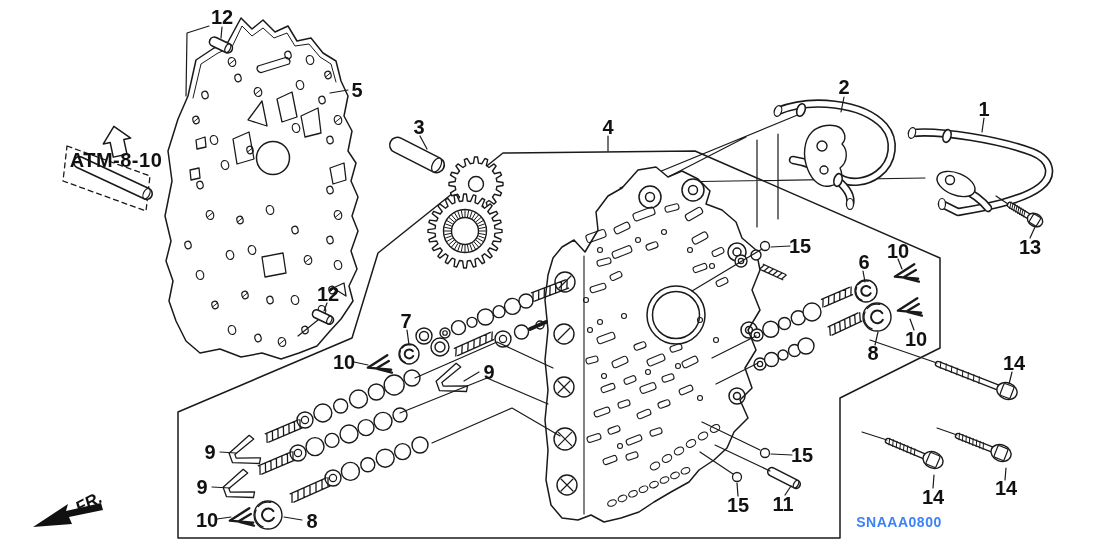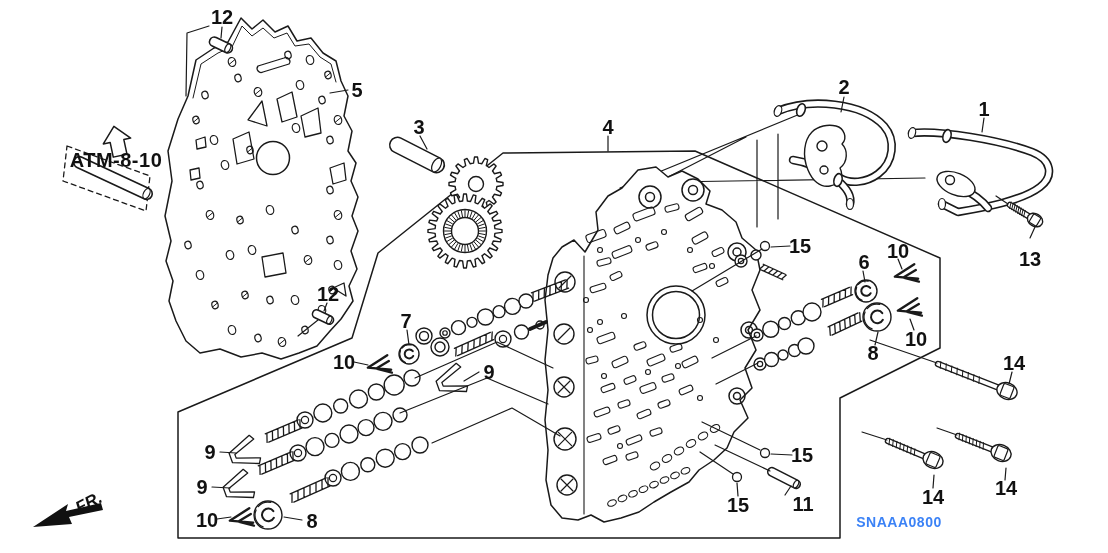--- a/index.html
+++ b/index.html
@@ -404,37 +404,37 @@
     </g>
   </svg>
 
   <div id="callouts">
       <div class="callout" style="left: 222px; top: 17px;">12</div>
       <div class="callout" style="left: 357px; top: 90px;">5</div>
       <div class="callout" style="left: 419px; top: 127px;">3</div>
       <div class="callout" style="left: 608px; top: 127px;">4</div>
       <div class="callout" style="left: 844px; top: 87px;">2</div>
       <div class="callout" style="left: 984px; top: 109px;">1</div>
-      <div class="callout" style="left: 1030px; top: 259px; text-align: center;">13</div>
+      <div class="callout" style="left: 1030px; top: 247px; text-align: center;">13</div>
       <div class="callout" style="left: 800px; top: 246px;">15</div>
       <div class="callout" style="left: 898px; top: 251px;">10</div>
       <div class="callout" style="left: 864px; top: 262px;">6</div>
       <div class="callout" style="left: 916px; top: 339px;">10</div>
       <div class="callout" style="left: 873px; top: 353px;">8</div>
       <div class="callout" style="left: 1014px; top: 363px;">14</div>
       <div class="callout" style="left: 406px; top: 321px;">7</div>
       <div class="callout" style="left: 344px; top: 362px;">10</div>
       <div class="callout" style="left: 489px; top: 372px;">9</div>
       <div class="callout" style="left: 328px; top: 294px;">12</div>
       <div class="callout" style="left: 210px; top: 452px;">9</div>
       <div class="callout" style="left: 202px; top: 487px;">9</div>
       <div class="callout" style="left: 207px; top: 520px;">10</div>
       <div class="callout" style="left: 312px; top: 521px;">8</div>
       <div class="callout" style="left: 802px; top: 455px;">15</div>
       <div class="callout" style="left: 738px; top: 505px;">15</div>
-      <div class="callout" style="left: 783px; top: 504px; margin-left: 20px;">11</div>
+      <div class="callout" style="left: 783px; top: 504px;">11</div>
       <div class="callout" style="left: 933px; top: 497px;">14</div>
       <div class="callout" style="left: 1006px; top: 488px;">14</div>
     </div>
   <div class="atm">ATM-8-10</div>
   <div class="fr">FR.</div>
   <div class="code">SNAAA0800</div>
 </div>
 
 </body></html>

